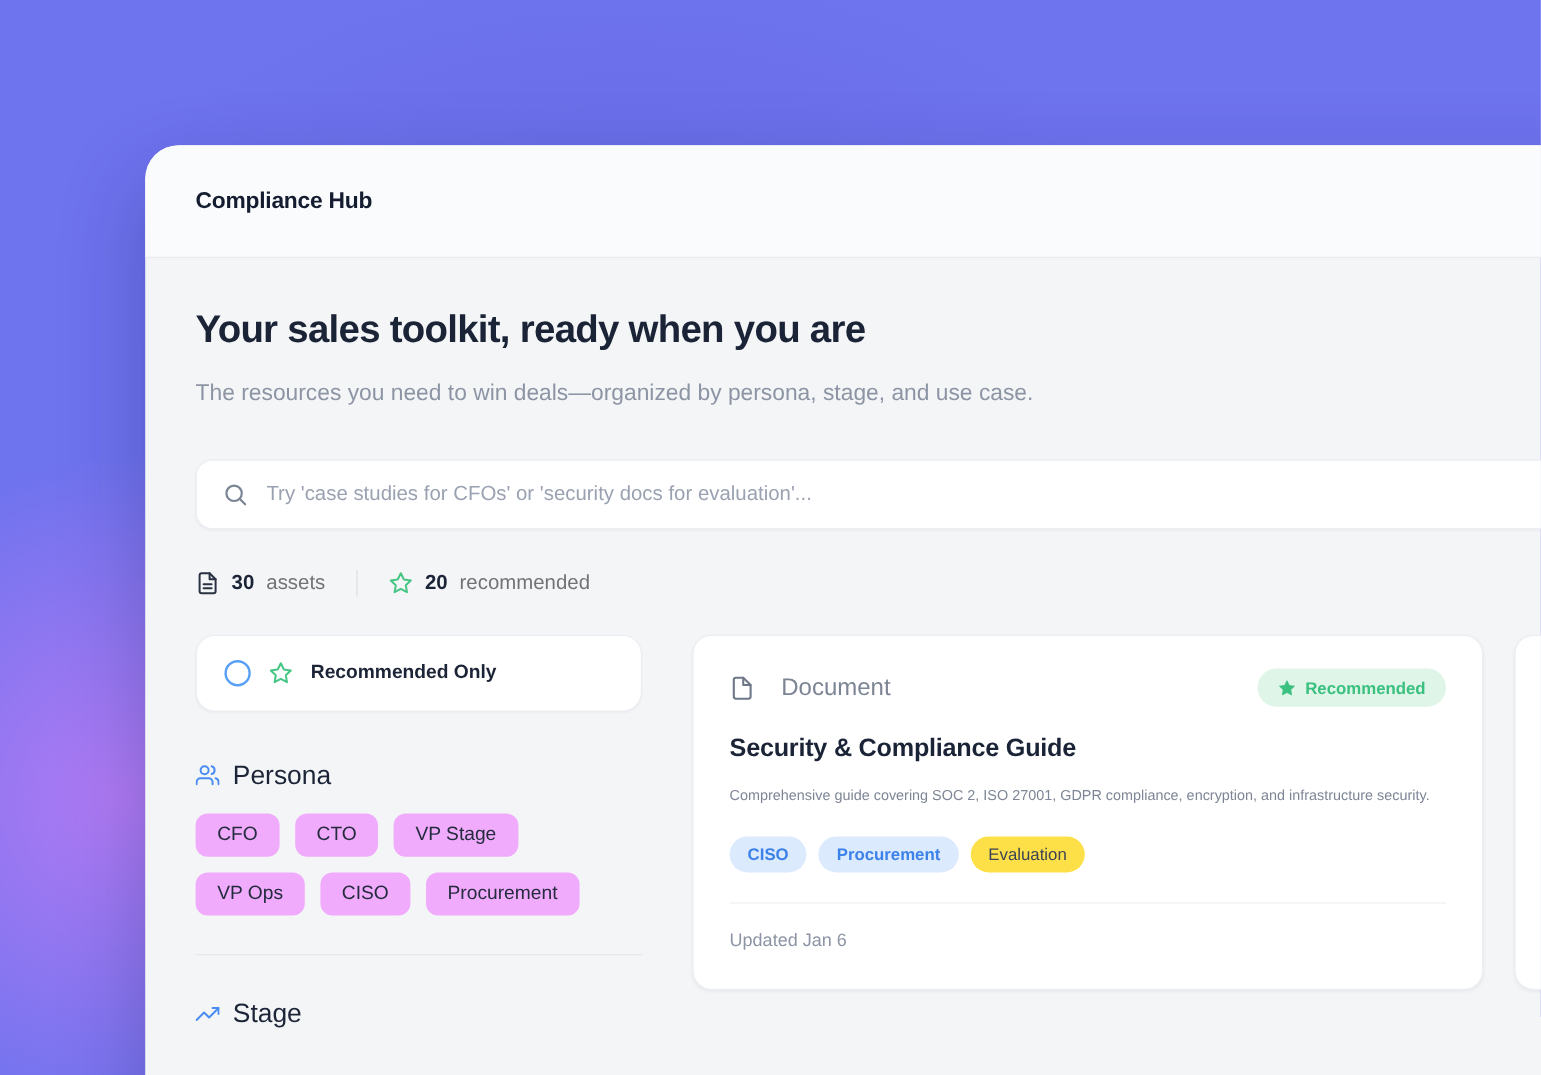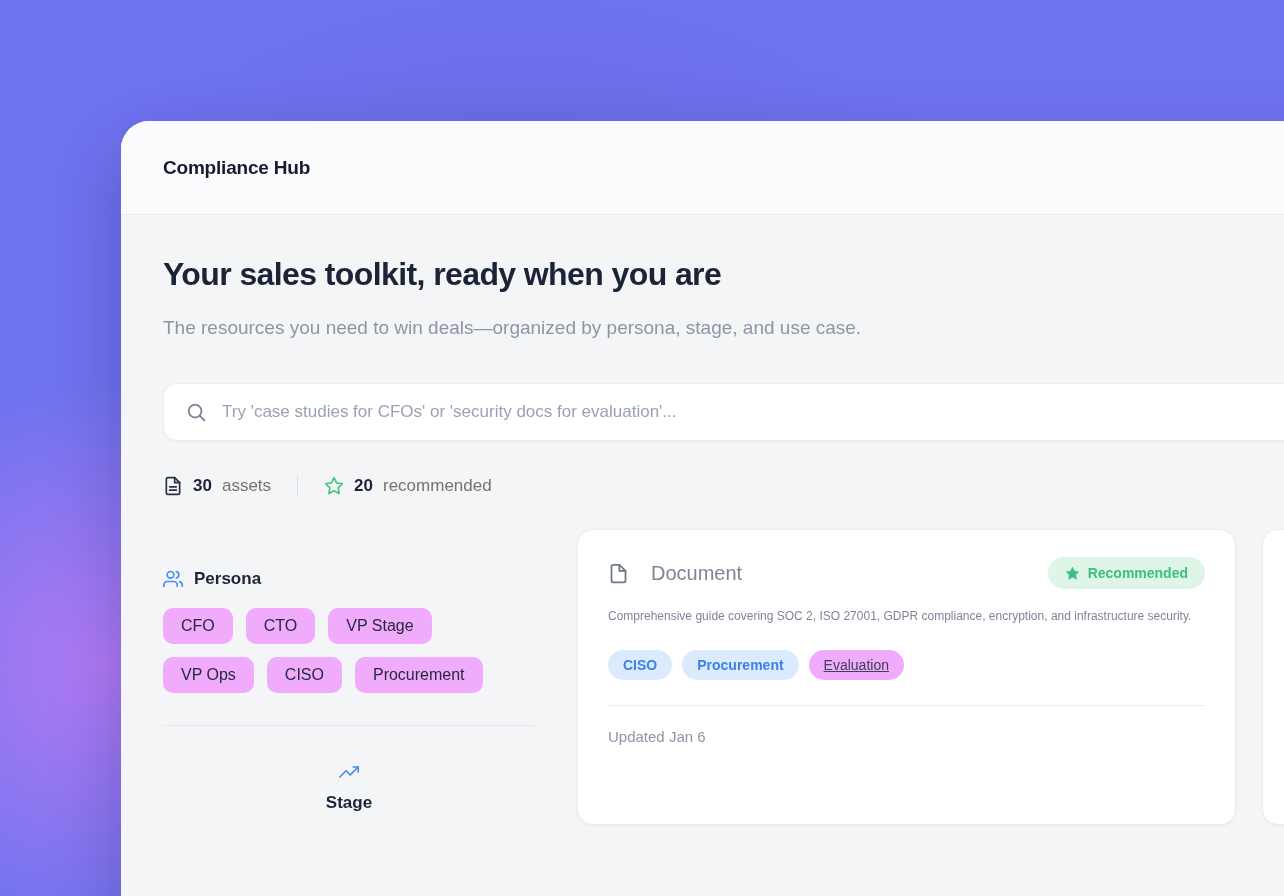--- a/index.html
+++ b/index.html
@@ -67,51 +67,51 @@
   .sidebar { width: 372px; flex-shrink: 0; }
   .toggle-card {
     height: 64px; background: #fff; border: 1px solid #ecedf1; border-radius: 16px;
     display: flex; align-items: center; gap: 15px; padding: 0 23px;
     box-shadow: 0 1px 2px rgba(16,24,40,0.04); cursor: pointer;
   }
   .toggle-circle { width: 22px; height: 22px; border: 2px solid #58a0f6; border-radius: 50%; flex-shrink: 0; }
   .toggle-label { font-size: 16px; font-weight: 600; color: #1c2437; }
 
   .filter-heading { margin-top: 40px; display: flex; align-items: center; gap: 11px; }
-  .filter-heading .h-label { font-size: 17px; font-weight: 700; color: #1c2437; }
+  .filter-heading .h-label { font-size: 22px; font-weight: 400; color: #1c2437; }
 
   .chips { margin-top: 19px; display: flex; flex-wrap: wrap; gap: 13px 13px; }
   .chip {
     background: #f0abfc; border-radius: 10px; padding: 9px 18px;
     font-size: 16px; color: #242b3d; font-weight: 500; cursor: pointer;
   }
 
   .sidebar-divider { margin-top: 32px; border-top: 1px solid #e4e7eb; }
-  .stage-heading { margin-top: 36px; flex-direction: column; }
+  .stage-heading { margin-top: 36px; }
 
   .cards { display: flex; gap: 26px; flex: 1; }
   .card {
     width: 659px; flex-shrink: 0; height: 296px;
     background: #fff; border: 1px solid #eceef1; border-radius: 16px;
     padding: 27px 30px 22px;
     box-shadow: 0 1px 3px rgba(16,24,40,0.05);
   }
   .card-top { display: flex; align-items: center; justify-content: space-between; }
   .card-type { display: flex; align-items: center; gap: 22px; font-size: 20px; color: #7d8595; }
   .badge {
     display: flex; align-items: center; gap: 8px;
     background: #def5e8; color: #3ac07f; border-radius: 999px;
     padding: 8px 17px; font-size: 14px; font-weight: 700;
   }
   .card-title { margin-top: 23px; font-size: 21px; font-weight: 700; color: #1b2437; letter-spacing: -0.2px; }
   .card-desc { margin-top: 14px; font-size: 12px; line-height: 27px; color: #7e8696; max-width: 586px; }
   .tags { margin-top: 20px; display: flex; gap: 10px; }
   .tag { border-radius: 999px; padding: 7px 15px; font-size: 14px; font-weight: 600; cursor: pointer; }
   .tag.blue { background: #dbeafd; color: #3d82e8; }
-  .tag.gray { background: #f0abfc; color: #3c4354; font-weight: 500; text-decoration: underline; }
+  .tag.gray { background: #fde047; color: #3c4354; font-weight: 500; }
   .card-divider { margin-top: 25px; border-top: 1px solid #edeef2; }
   .card-updated { margin-top: 22px; font-size: 15px; color: #8d95a5; }
 
   .icon { flex-shrink: 0; display: inline-flex; }
 </style>
 </head>
 <body>
 
 <div class="panel">
 
@@ -156,20 +156,29 @@
         </span>
         <span class="num">20</span>
         <span class="lbl">recommended</span>
       </div>
     </div>
 
     <div class="layout">
 
       <aside class="sidebar">
 
+        <div class="toggle-card">
+          <span class="toggle-circle"></span>
+          <span class="icon">
+            <svg width="20" height="20" viewBox="0 0 24 24" fill="none" stroke="#47c584" stroke-width="2" stroke-linecap="round" stroke-linejoin="round">
+                <polygon points="12 2 15.09 8.26 22 9.27 17 14.14 18.18 21.02 12 17.77 5.82 21.02 7 14.14 2 9.27 8.91 8.26 12 2"></polygon>
+              </svg>
+          </span>
+          <span class="toggle-label">Recommended Only</span>
+        </div>
 
         <div class="filter-heading">
           <span class="icon">
             <svg width="20" height="20" viewBox="0 0 24 24" fill="none" stroke="#4a8cf2" stroke-width="2" stroke-linecap="round" stroke-linejoin="round">
                 <path d="M17 21v-2a4 4 0 0 0-4-4H5a4 4 0 0 0-4 4v2"></path>
                 <circle cx="9" cy="7" r="4"></circle>
                 <path d="M23 21v-2a4 4 0 0 0-3-3.87"></path>
                 <path d="M16 3.13a4 4 0 0 1 0 7.75"></path>
               </svg>
           </span>
@@ -215,20 +224,21 @@
             <div class="badge">
               <span class="icon">
                 <svg width="15" height="15" viewBox="0 0 24 24" fill="#3ac07f" stroke="#3ac07f" stroke-width="1" stroke-linejoin="round">
                     <polygon points="12 2 15.09 8.26 22 9.27 17 14.14 18.18 21.02 12 17.77 5.82 21.02 7 14.14 2 9.27 8.91 8.26 12 2"></polygon>
                   </svg>
               </span>
               <span>Recommended</span>
             </div>
           </div>
 
+          <h2 class="card-title">Security &amp; Compliance Guide</h2>
           <p class="card-desc">Comprehensive guide covering SOC 2, ISO 27001, GDPR compliance, encryption, and infrastructure security.</p>
 
           <div class="tags">
             <span class="tag blue">CISO</span>
             <span class="tag blue">Procurement</span>
             <span class="tag gray">Evaluation</span>
           </div>
 
           <div class="card-divider"></div>
           <div class="card-updated">Updated Jan 6</div>

